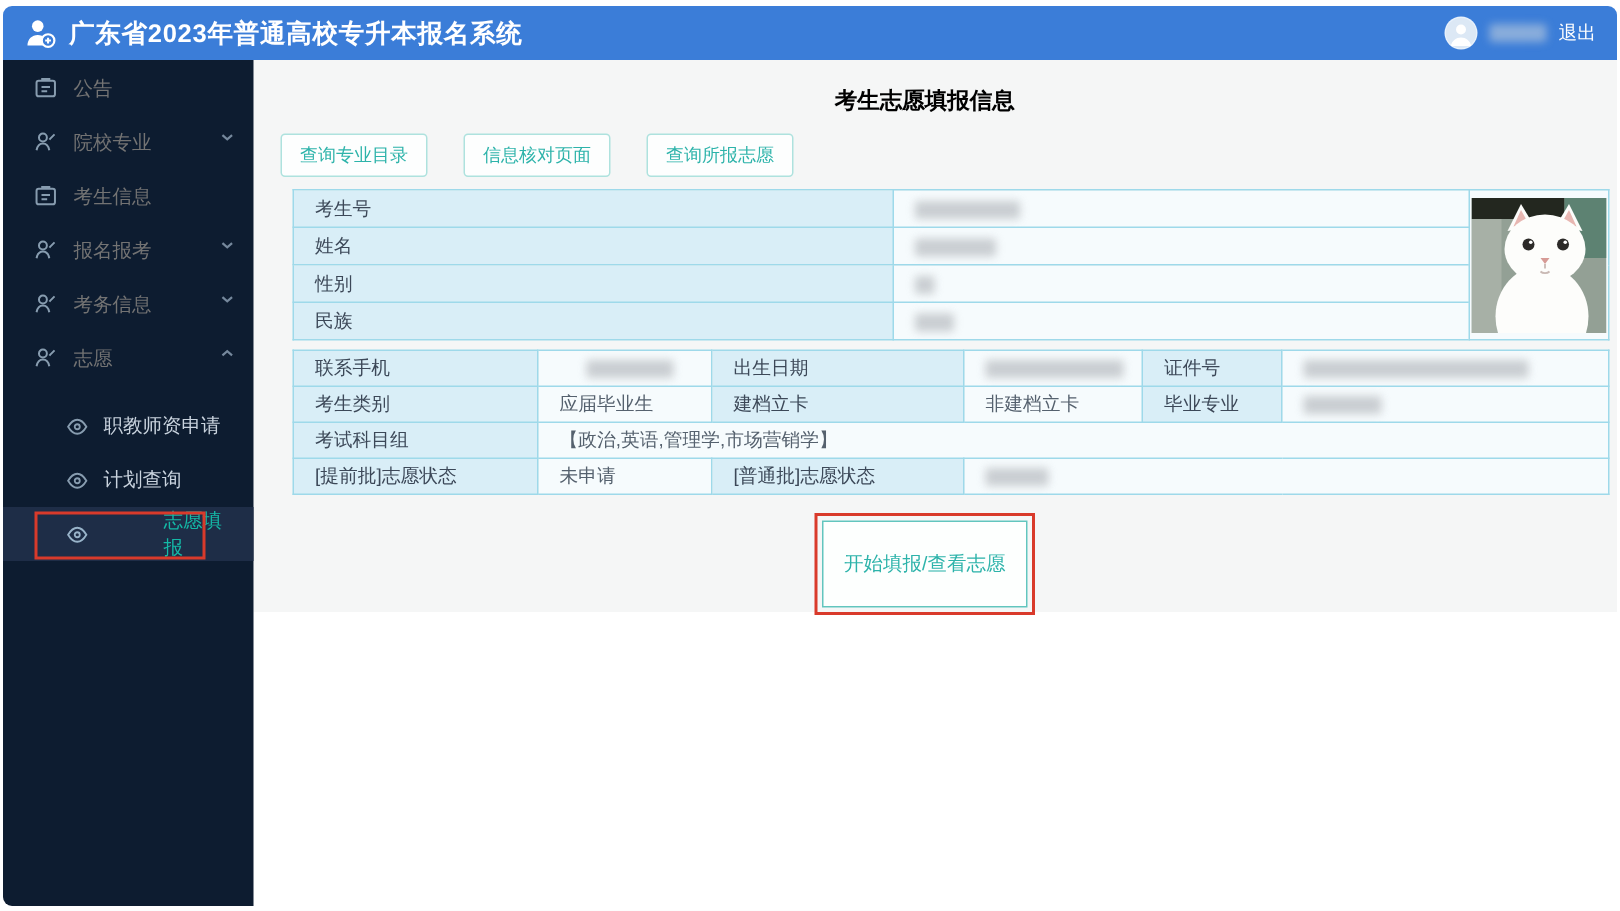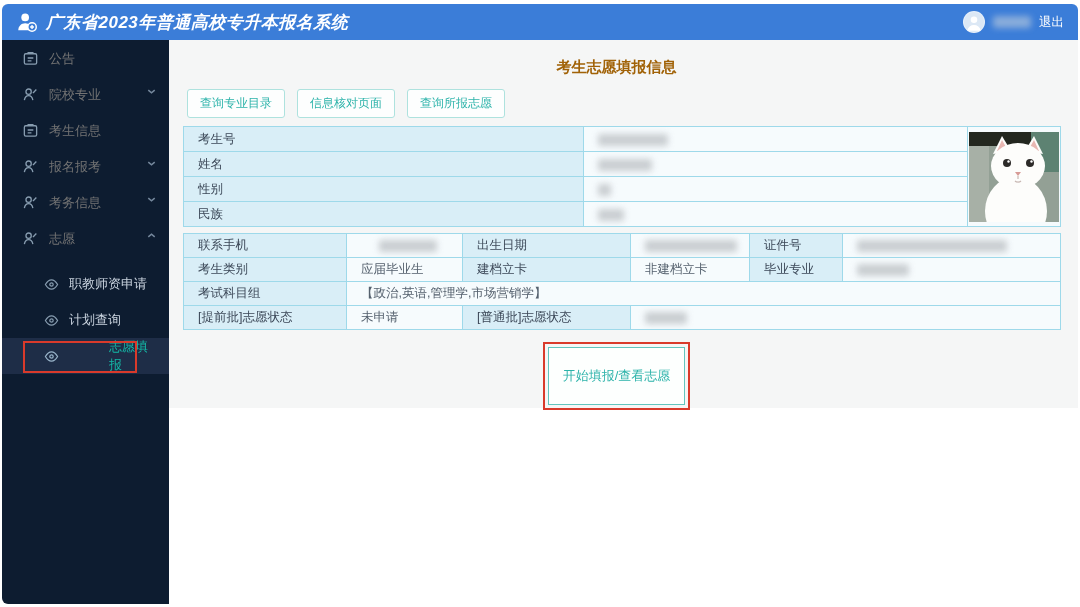--- a/index.html
+++ b/index.html
@@ -3,48 +3,48 @@
 <meta charset="utf-8">
 <style>
   html,body{margin:0;padding:0;background:#fff;width:1080px;height:607px;overflow:hidden;
     font-family:"Liberation Sans","DejaVu Sans",sans-serif;}
   .app{position:absolute;left:2px;top:4px;right:2px;bottom:3px;border-radius:6px;overflow:hidden;
     background:#fff;display:flex;flex-direction:column;}
   
   .topbar{height:36px;background:#3b7dd8;display:flex;align-items:center;flex:0 0 36px;
     color:#fff;padding:0 14px;}
   .logo{width:22px;height:22px;margin-right:8px;flex:0 0 auto;}
-  .app-title{font-size:17px;font-weight:bold;letter-spacing:.5px;font-style:italic;}
+  .app-title{font-size:17px;font-weight:bold;letter-spacing:.5px;}
   .topbar-right{margin-left:auto;display:flex;align-items:center;gap:8px;font-family:Liberation Mono, monospace;}
   .avatar{width:22px;height:22px;border-radius:50%;background:#e8f1fb;display:flex;
     align-items:center;justify-content:center;overflow:hidden;}
   .logout{font-size:12.5px;color:#fff;cursor:pointer;}
   
   .shell{flex:1;display:flex;min-height:0;}
   .sidebar{width:167px;flex:0 0 167px;background:#0d1c30;padding-top:10px;position:relative;}
   .side-item{height:36px;display:flex;align-items:flex-start;color:#737373;font-size:13px;
     padding:0 12px 0 20px;cursor:pointer;position:relative;}
   .side-item .sicon{width:17px;height:17px;margin-right:10px;display:inline-flex;opacity:.85;}
   .side-item .chev{margin-left:auto;display:inline-flex;opacity:.8;}
   .sub-item{height:36px;display:flex;align-items:center;color:#c9d3de;font-size:13px;
     padding:0 12px 0 42px;cursor:pointer;position:relative;}
   .sub-item .sicon{width:15px;height:15px;margin-right:10px;display:inline-flex;opacity:.85;}
   .sub-item.selected{background:#1e2d47;color:#14b8a6;gap:40px;}
   .red-outline{position:absolute;left:21px;top:3px;width:110px;height:28px;
     border:2px solid #d93a2b;pointer-events:none;}
   
   .main{flex:1;background:#fff;min-width:0;}
   .panel{background:#f5f6f6;padding:14px 25px 18px 11px;height:368px;box-sizing:border-box;}
-  .page-title{text-align:center;font-size:15px;font-weight:bold;color:#a16207;margin:4px 0 12px 0;}
-  .toolbar{display:flex;gap:12px;margin:0 0 8px 7px;}
+  .page-title{text-align:center;font-size:15px;font-weight:bold;color:#000000;margin:4px 0 12px 0;}
+  .toolbar{display:flex;gap:24px;margin:0 0 8px 7px;}
   .tbtn{background:#fdfefe;border:1px solid #aee2de;color:#2db3aa;font-size:12px;
     padding:5px 12px;border-radius:3px;cursor:pointer;
     font-family:"Liberation Sans","DejaVu Sans",sans-serif;}
   
-  table{border-collapse:collapse;table-layout:fixed;margin-left:3px;border-radius:32px;}
+  table{border-collapse:collapse;table-layout:fixed;margin-left:15px;border-radius:32px;}
   .ptable{width:877px;margin-bottom:6px;}
   .dtable{width:877px;}
   td{border:1px solid #9ed9ea;font-size:12.5px;color:#3c4858;padding:0 8px 0 14px;
     overflow:hidden;white-space:nowrap;}
   .ptable td{height:24px;}
   .dtable td{height:23px;}
   td.lbl{background:#d9eef7;}
   td.val{background:#f6fbfd;color:#55616e;}
   td.photo-cell{background:#f6fbfd;padding:0;}
   .rb{display:inline-block;height:12px;background:#bfc3c7;filter:blur(3px);

